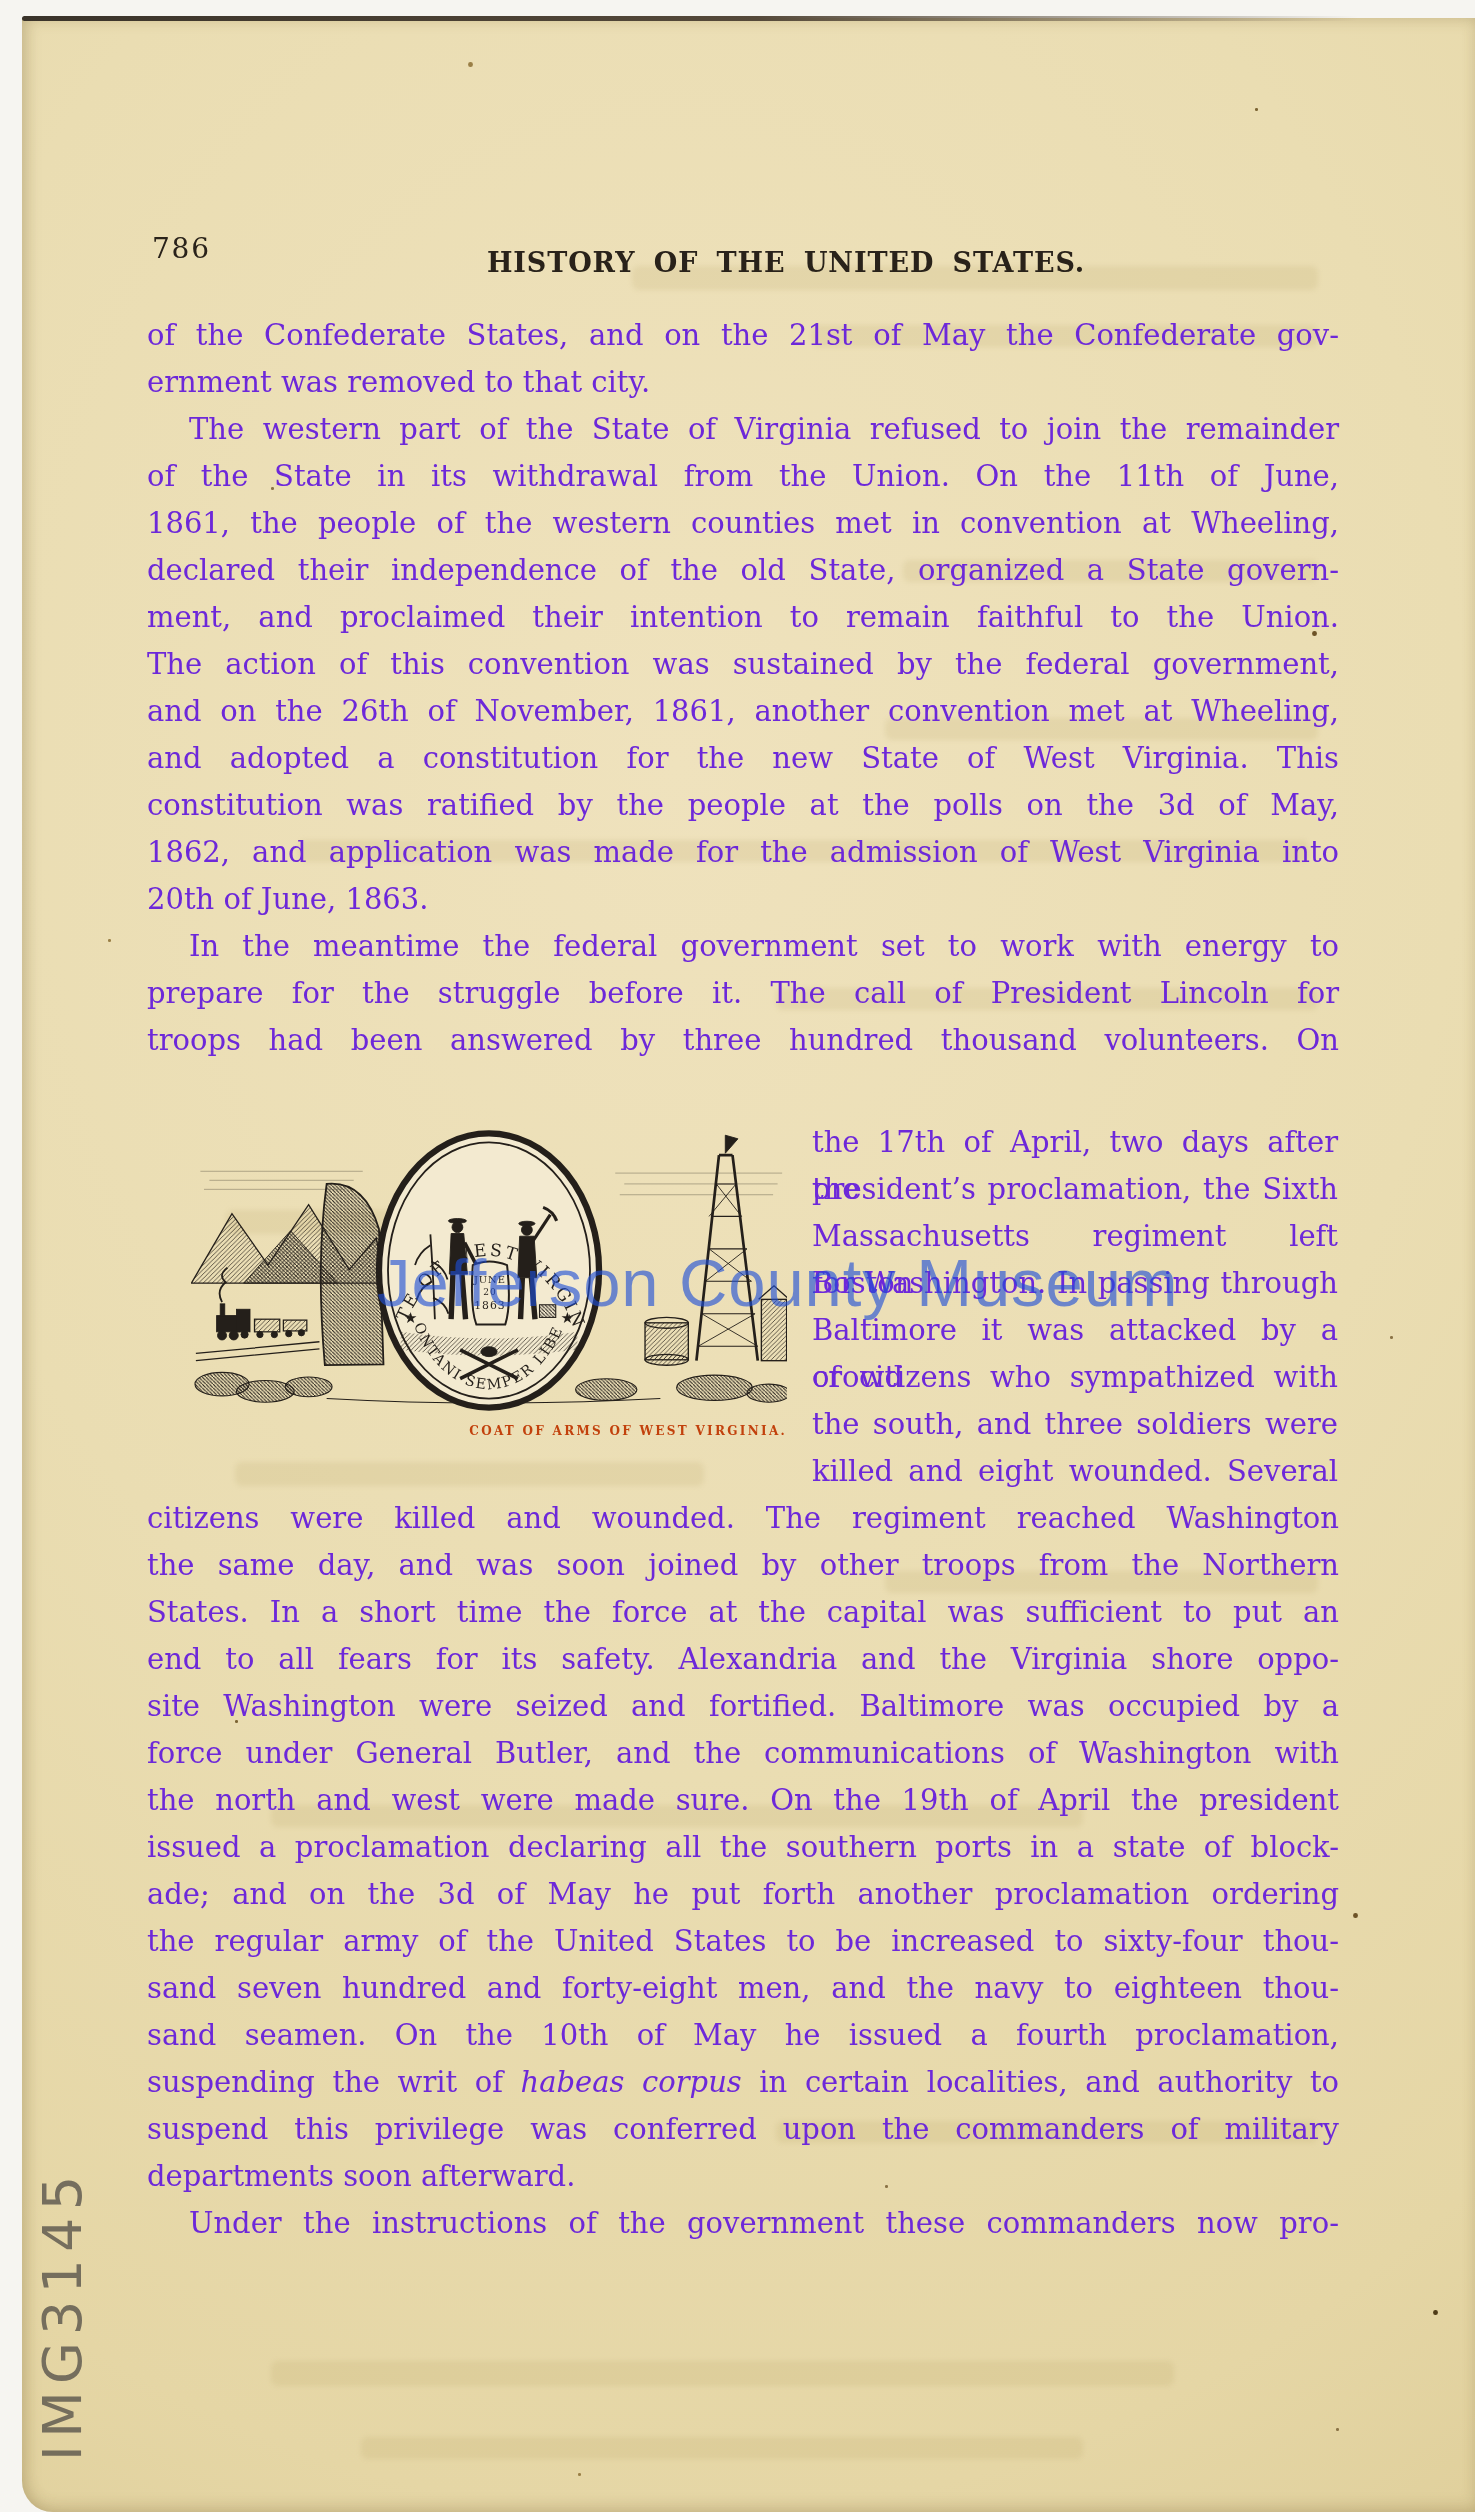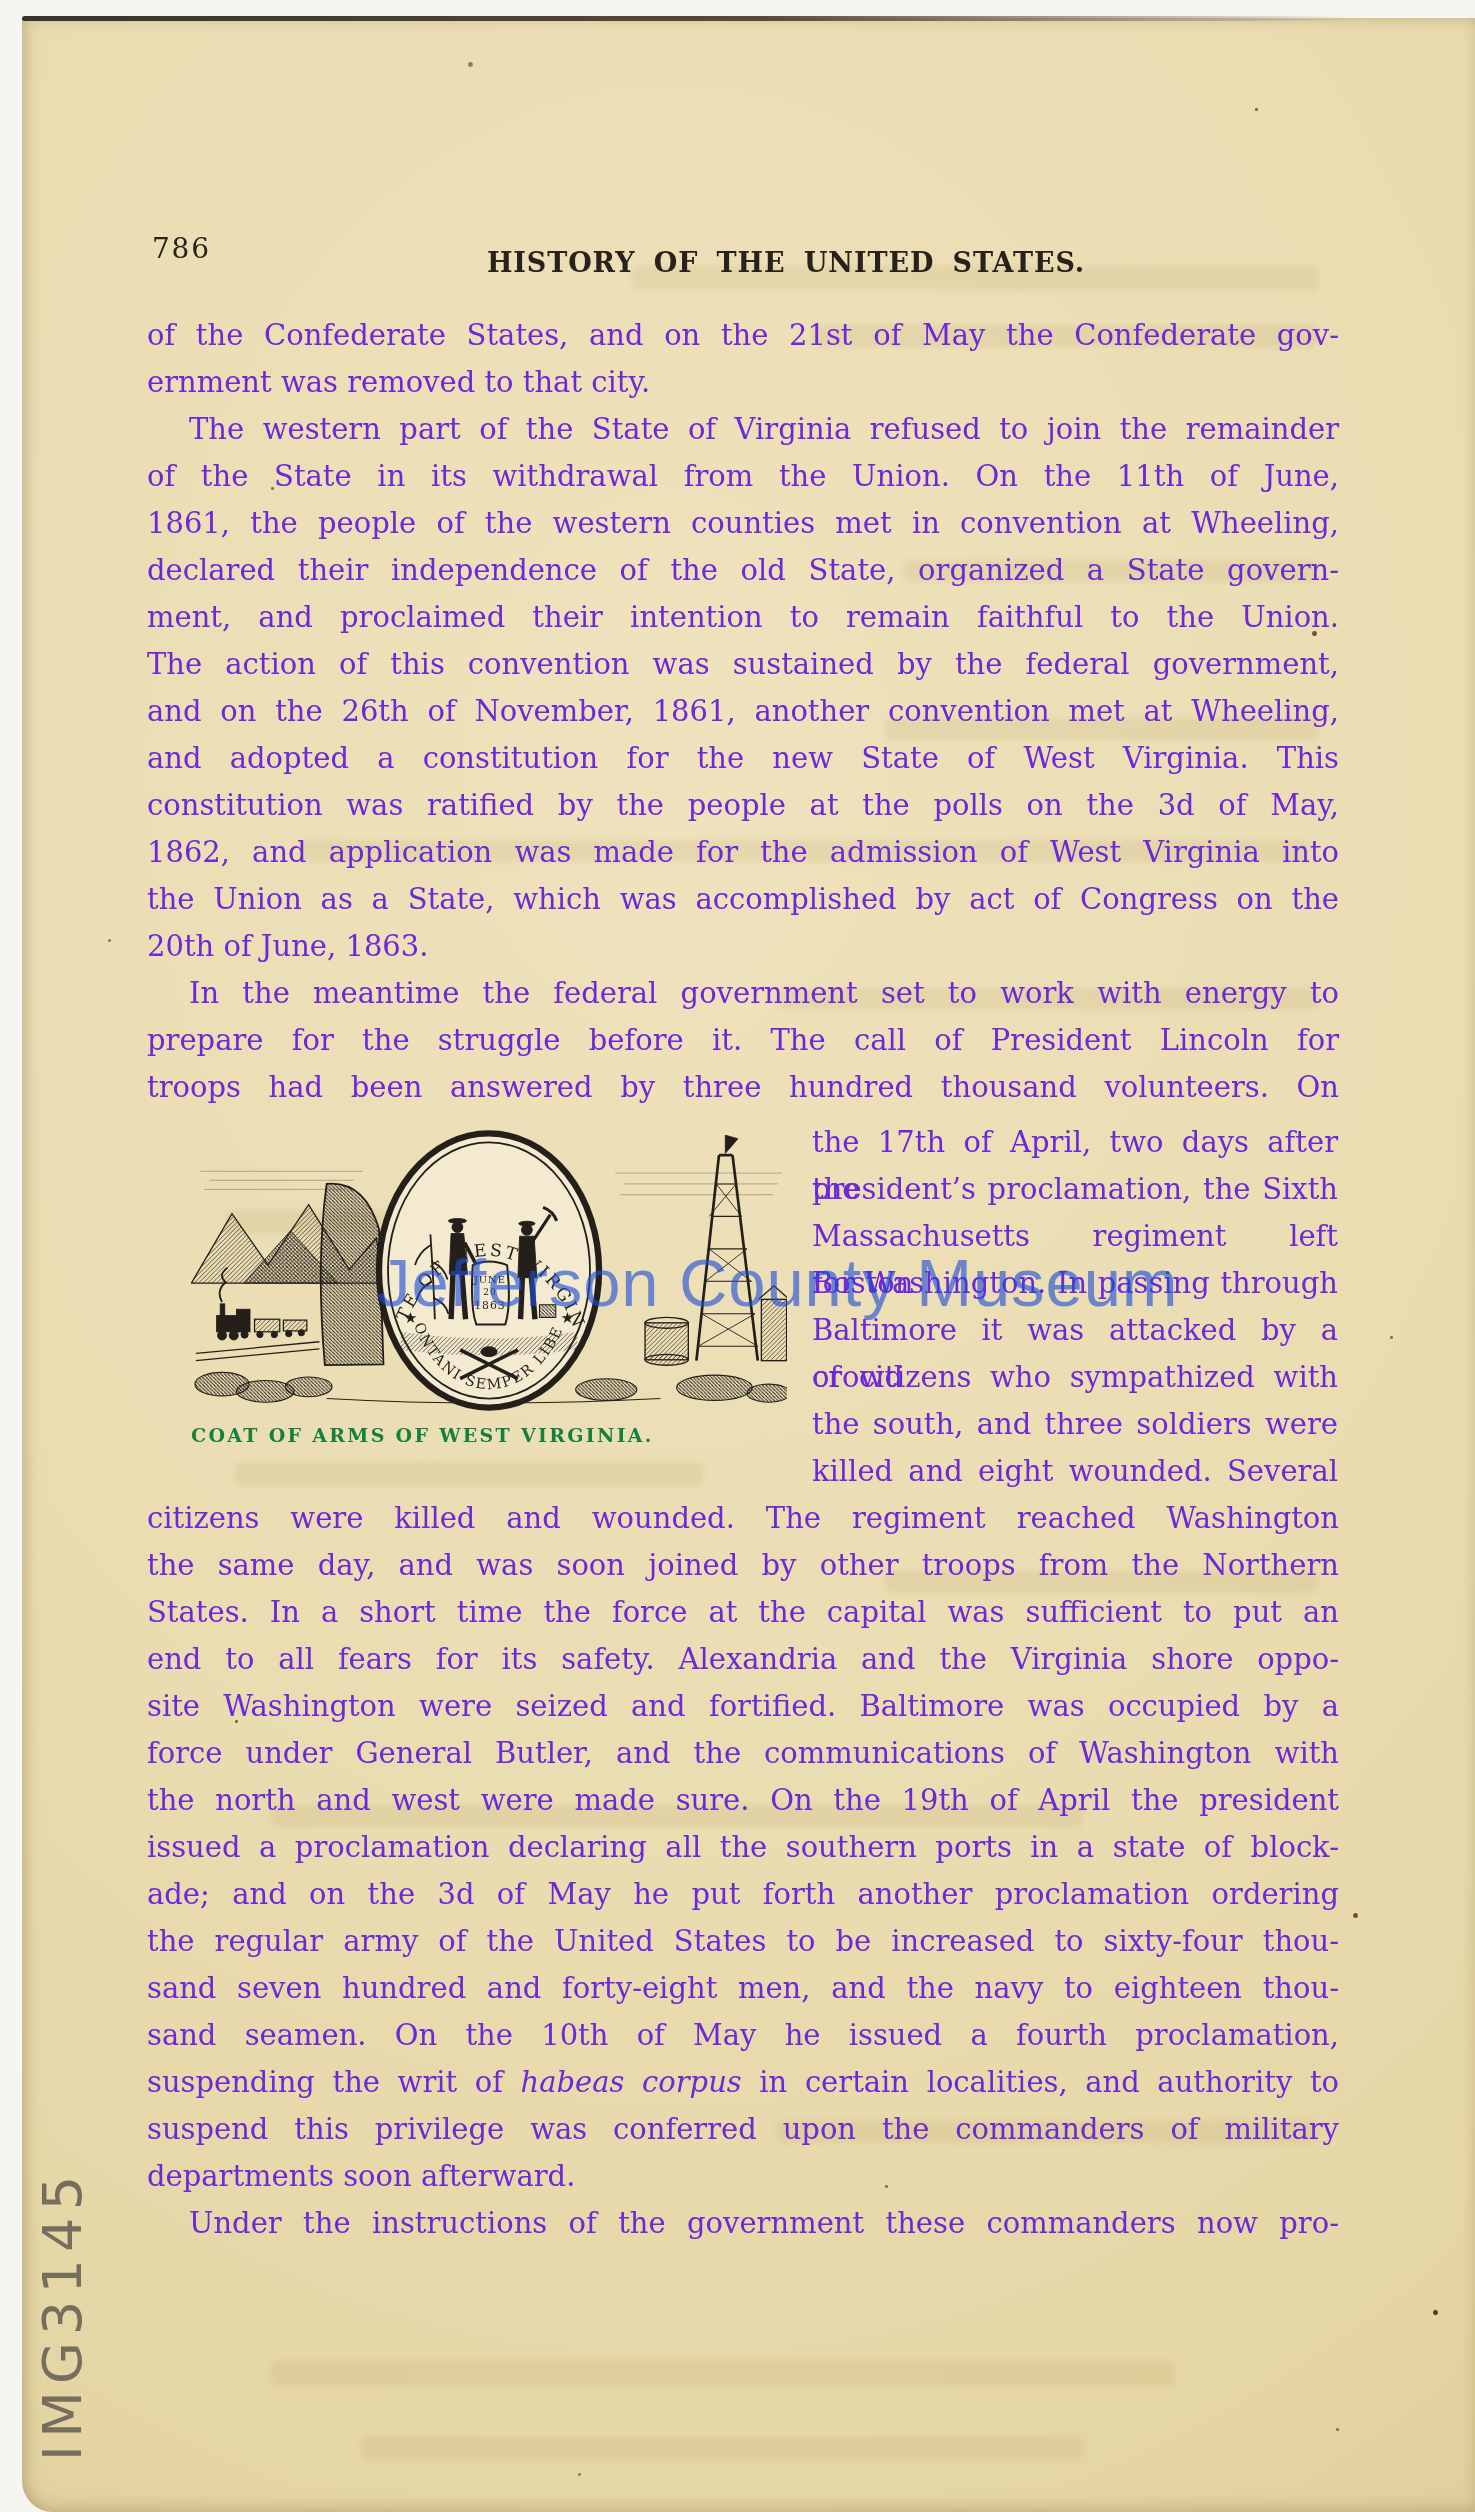--- a/index.html
+++ b/index.html
@@ -30,22 +30,22 @@
     height:47px;line-height:47px;font-size:29px;color:#6d28d9;
     text-align:justify;text-align-last:justify;overflow:visible;
   }
   .endp{text-align-last:left;}
   .ind{text-indent:42px;}
   .blockA{position:absolute;left:147px;top:312px;width:1192px;}
   .blockB{position:absolute;left:812px;top:1119px;width:526px;}
   .blockC{position:absolute;left:147px;top:1495px;width:1192px;}
   .figure{position:absolute;left:191px;top:1128px;width:596px;height:285px;}
   .caption{
-    position:absolute;left:191px;top:1424px;width:596px;text-align:left;
-    font-size:19px;font-weight:700;letter-spacing:2.3px;color:#15803d;
+    position:absolute;left:191px;top:1424px;width:596px;text-align:right;
+    font-size:12px;font-weight:700;letter-spacing:2.3px;color:#c2410c;
   }
   .watermark{
     position:absolute;left:377px;top:1244px;
     font-family:"Liberation Sans","DejaVu Sans",sans-serif;
     font-size:67px;color:#1d4ed8;opacity:.62;letter-spacing:0.9px;white-space:nowrap;
   }
   .handwriting{
     position:absolute;left:31px;top:2461px;transform:rotate(-90deg);transform-origin:0 0;
     font-family:"DejaVu Sans","Liberation Sans",sans-serif;
     font-size:54px;letter-spacing:7.2px;color:#5a554c;opacity:.8;font-weight:500;white-space:nowrap;
@@ -91,21 +91,20 @@
   <div class="ln ind">The western part of the State of Virginia refused to join the remainder</div>
   <div class="ln">of the State in its withdrawal from the Union. On the 11th of June,</div>
   <div class="ln">1861, the people of the western counties met in convention at Wheeling,</div>
   <div class="ln">declared their independence of the old State, organized a State govern-</div>
   <div class="ln">ment, and proclaimed their intention to remain faithful to the Union.</div>
   <div class="ln">The action of this convention was sustained by the federal government,</div>
   <div class="ln">and on the 26th of November, 1861, another convention met at Wheeling,</div>
   <div class="ln">and adopted a constitution for the new State of West Virginia. This</div>
   <div class="ln">constitution was ratified by the people at the polls on the 3d of May,</div>
   <div class="ln">1862, and application was made for the admission of West Virginia into</div>
-  <div class="ln">the Union as a State, which was accomplished by act of Congress on the</div>
   <div class="ln endp">20th of June, 1863.</div>
   <div class="ln ind">In the meantime the federal government set to work with energy to</div>
   <div class="ln">prepare for the struggle before it. The call of President Lincoln for</div>
   <div class="ln">troops had been answered by three hundred thousand volunteers. On</div>
 </div>
 
 <div class="blockB">
   <div class="ln">the 17th of April, two days after the</div>
   <div class="ln">president’s proclamation, the Sixth</div>
   <div class="ln">Massachusetts regiment left Boston</div>

